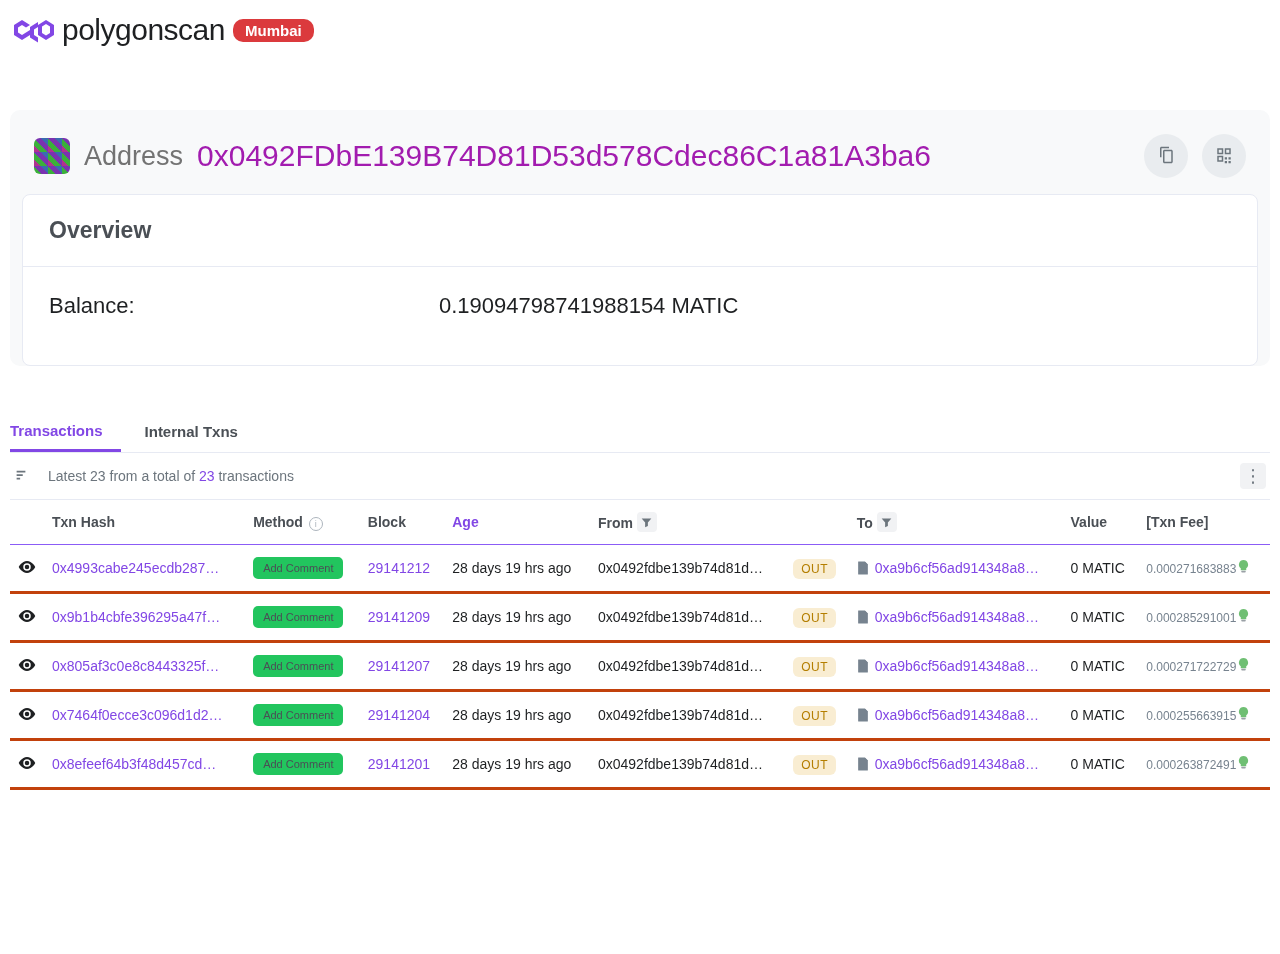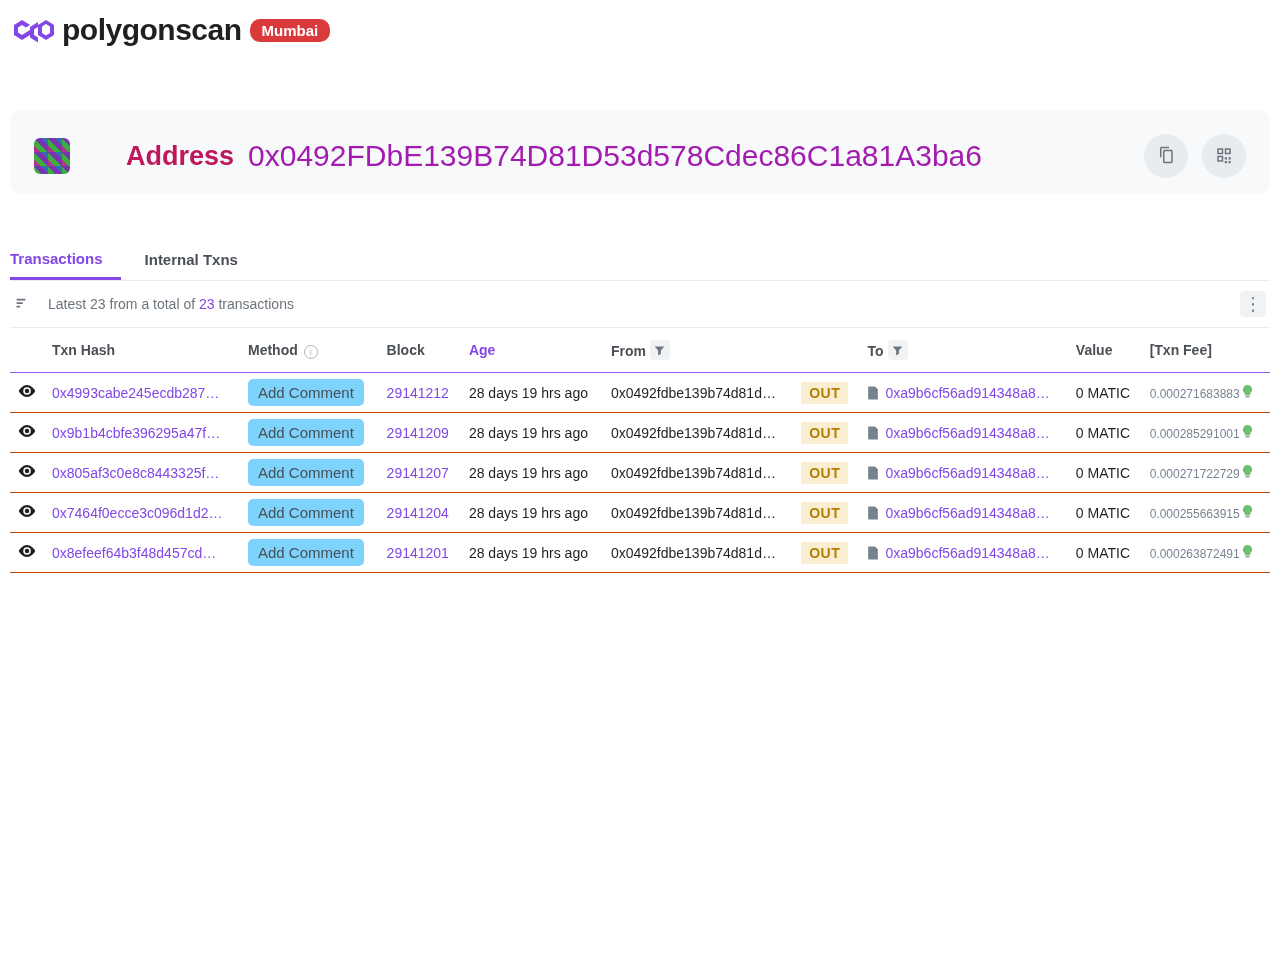--- a/index.html
+++ b/index.html
@@ -19,21 +19,21 @@
   display: flex;
   align-items: center;
   gap: 4px;
 }
 .logo-icon {
   width: 48px;
   height: 40px;
 }
 .logo-text {
   font-size: 30px;
-  font-weight: 700;
+  font-weight: 400;
   color: #1e2022;
   letter-spacing: -0.5px;
 }
 .badge-mumbai {
   background: #db3a3d;
   color: #fff;
   font-size: 15px;
   font-weight: 700;
   padding: 3px 12px;
   border-radius: 10px;
@@ -58,23 +58,22 @@
 }
 .avatar {
   width: 36px;
   height: 36px;
   border-radius: 6px;
   background: linear-gradient(45deg, #b0338f 25%, #3ab03a 25%, #3ab03a 50%, #7a33b0 50%, #7a33b0 75%, #3a6bb0 75%);
   background-size: 14px 14px;
 }
 .addr-title {
   font-size: 27px;
-  font-weight: 700;
-  color: #be185d;
-  margin-left: 42px;
+  font-weight: 400;
+  color: #737373;
 }
 .addr-hash {
   font-size: 30px;
   color: #a21caf;
   word-break: break-all;
 }
 .icon-btn {
   width: 44px;
   height: 44px;
   border-radius: 50%;
@@ -161,50 +160,50 @@
   font-size: 14px;
   font-weight: 700;
   color: #4a4f55;
   padding: 12px 8px;
   border-bottom: 1px solid #8b5cf6;
   border-top: 1px solid #e7eaf3;
   white-space: nowrap;
 }
 .table th.age { color: #8247e5; }
 .table td {
-  padding: 6px 8px;
-  border-bottom: 1px solid #c2410c;
+  padding: 12px 8px;
+  border-bottom: 3px solid #c2410c;
   font-size: 14px;
   white-space: nowrap;
 }
 .eye-cell { width: 30px; text-align: center;}
 .eye {
   display: inline-flex;
   align-items: center;
   justify-content: center;
   cursor: pointer;
 }
 .eye svg { width: 18px; height: 14px; fill: #1e2022; }
 .link { color: #8247e5; cursor: pointer; }
 .method-btn {
-  background: #7dd3fc;
+  background: #22c55e;
   border: none;
   padding: 5px 10px;
   border-radius: 5px;
-  font-size: 15px;
+  font-size: 11px;
   color: #4a4f55;
   cursor: pointer;
 }
 .dir-badge {
   background: rgba(219,154,4,0.18);
   color: #b47e00;
-  font-size: 14px;
-  font-weight: 700;
+  font-size: 12px;
+  font-weight: 400;
   padding: 3px 8px;
-  border-radius: 1px;
+  border-radius: 6px;
   letter-spacing: 0.5px;
 }
 .to-cell { display: flex; align-items: center; gap: 4px; }
 .contract-icon {
   display: inline-flex;
   width: 14px;
 }
 .contract-icon svg { width: 12px; height: 14px; fill: #77838f; stroke: #77838f; }
 .fee { color: #77838f; font-size: 12px; }
 .bulb {
@@ -274,20 +273,27 @@
       </button>
       <button class="icon-btn">
         <span>
           <svg viewBox="0 0 24 24">
               <path d="M3 3h8v8H3V3zm2 2v4h4V5H5zm8-2h8v8h-8V3zm2 2v4h4V5h-4zM3 13h8v8H3v-8zm2 2v4h4v-4H5zm8 0h3v3h-3v-3zm5 0h3v3h-3v-3zm-5 5h3v3h-3v-3zm5 0h3v3h-3v-3z"></path>
             </svg>
         </span>
       </button>
     </div>
 
+    <div class="overview-card">
+      <div class="ov-head">Overview</div>
+      <div class="ov-body">
+        <div class="ov-label">Balance:</div>
+        <div class="ov-value">0.19094798741988154 MATIC</div>
+      </div>
+    </div>
   </div>
 
   <div class="tabs">
     <button class="tab active">Transactions</button>
     <button class="tab">Internal Txns</button>
   </div>
 
   <div class="my-2">
     <div class="latest-text">
       <span class="sort-icon">

